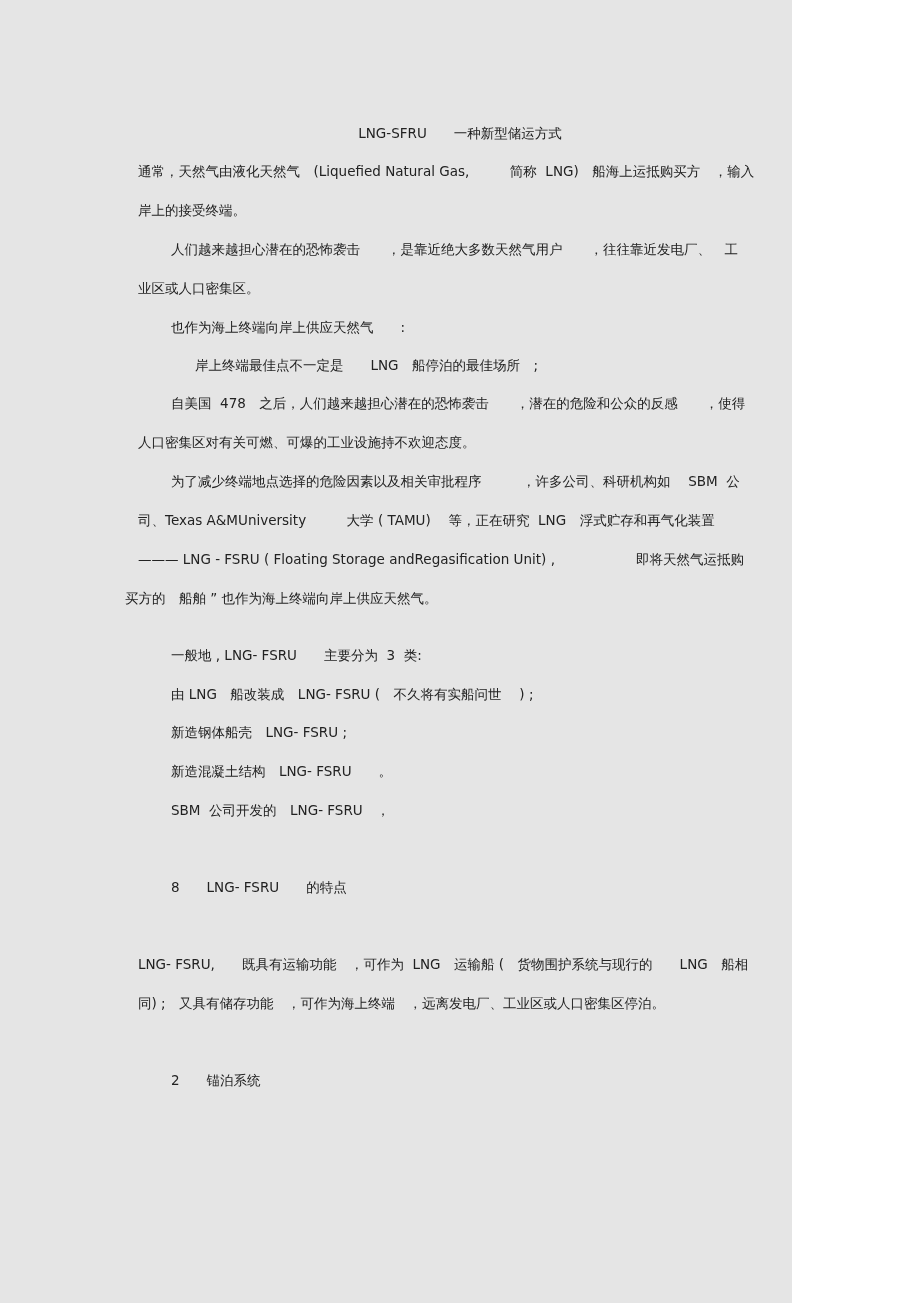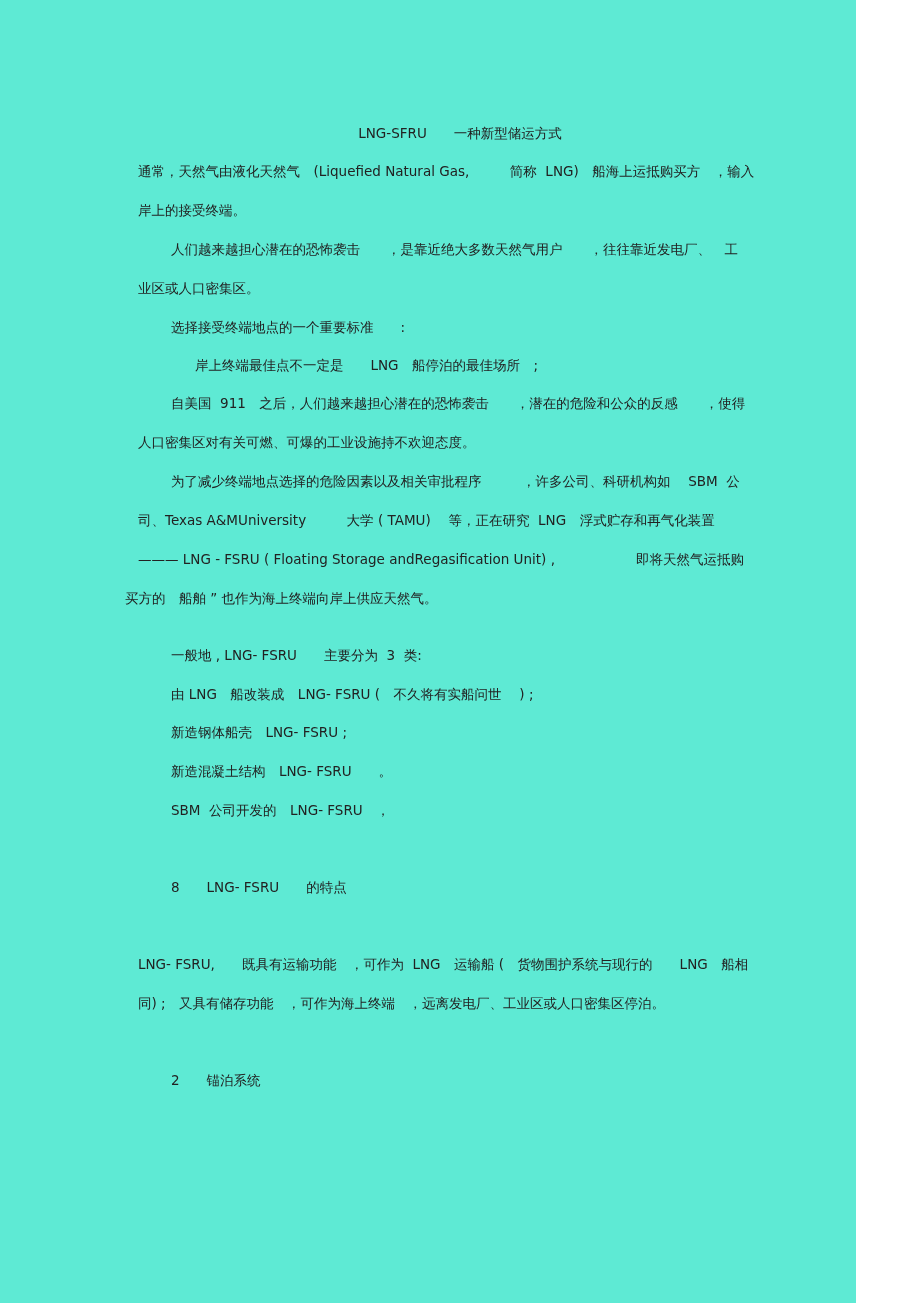--- a/index.html
+++ b/index.html
@@ -1,34 +1,34 @@
 <!DOCTYPE html>
 <html><head>
 <meta charset="utf-8">
 <style>
   html, body { margin: 0; padding: 0; background: #ffffff; }
   body { width: 920px; height: 1303px; position: relative; overflow: hidden;
          font-family: "DejaVu Sans", "Liberation Sans", sans-serif; color: #1a1a1a; }
-  .page { position: absolute; left: 0; top: 0; width: 856px; height: 1303px; background: #5eead4; }
+  .page { position: absolute; left: 0; top: 0; width: 792px; height: 1303px; background: #e5e5e5; }
   .line { position: absolute; white-space: pre; font-size: 13.5px; line-height: 18px; color: #222; }
   .title { left: 0; width: 920px; text-align: center; top: 124px; }
 </style>
 </head>
 <body>
 
 <div class="page">
   <div class="line title">LNG-SFRU　　一种新型储运方式</div>
   <div id="lines">
       <div class="line" style="left: 138px; top: 162px; text-align: right;">通常，天然气由液化天然气　(Liquefied Natural Gas,　　　简称  LNG)　船海上运抵购买方　，输入</div>
       <div class="line" style="left: 138px; top: 201px;">岸上的接受终端。</div>
       <div class="line" style="left: 171px; top: 240px;">人们越来越担心潜在的恐怖袭击　　，是靠近绝大多数天然气用户　　，往往靠近发电厂、　工</div>
       <div class="line" style="left: 138px; top: 279px;">业区或人口密集区。</div>
-      <div class="line" style="left: 171px; top: 318px;">选择接受终端地点的一个重要标准　　:</div>
+      <div class="line" style="left: 171px; top: 318px;">也作为海上终端向岸上供应天然气　　:</div>
       <div class="line" style="left: 171px; top: 356px; margin-left: 24px;">岸上终端最佳点不一定是　　LNG　船停泊的最佳场所　;</div>
-      <div class="line" style="left: 171px; top: 394px;">自美国  911　之后，人们越来越担心潜在的恐怖袭击　　，潜在的危险和公众的反感　　，使得</div>
+      <div class="line" style="left: 171px; top: 394px;">自美国  478　之后，人们越来越担心潜在的恐怖袭击　　，潜在的危险和公众的反感　　，使得</div>
       <div class="line" style="left: 138px; top: 433px;">人口密集区对有关可燃、可爆的工业设施持不欢迎态度。</div>
       <div class="line" style="left: 171px; top: 472px;">为了减少终端地点选择的危险因素以及相关审批程序　　　，许多公司、科研机构如　 SBM  公</div>
       <div class="line" style="left: 138px; top: 511px;">司、Texas A&amp;MUniversity　　　大学 ( TAMU)　 等，正在研究  LNG　浮式贮存和再气化装置</div>
       <div class="line" style="left: 138px; top: 550px;">——— LNG - FSRU ( Floating Storage andRegasification Unit) ,　　　　　　即将天然气运抵购</div>
       <div class="line" style="left: 125px; top: 589px;">买方的　船舶 ” 也作为海上终端向岸上供应天然气。</div>
       <div class="line" style="left: 171px; top: 646px;">一般地 , LNG- FSRU　　主要分为  3  类:</div>
       <div class="line" style="left: 171px; top: 685px;">由 LNG　船改装成　LNG- FSRU (　不久将有实船问世　 ) ;</div>
       <div class="line" style="left: 171px; top: 723px;">新造钢体船壳　LNG- FSRU ;</div>
       <div class="line" style="left: 171px; top: 762px;">新造混凝土结构　LNG- FSRU　　。</div>
       <div class="line" style="left: 171px; top: 801px; text-align: center;">SBM  公司开发的　LNG- FSRU　，</div>

